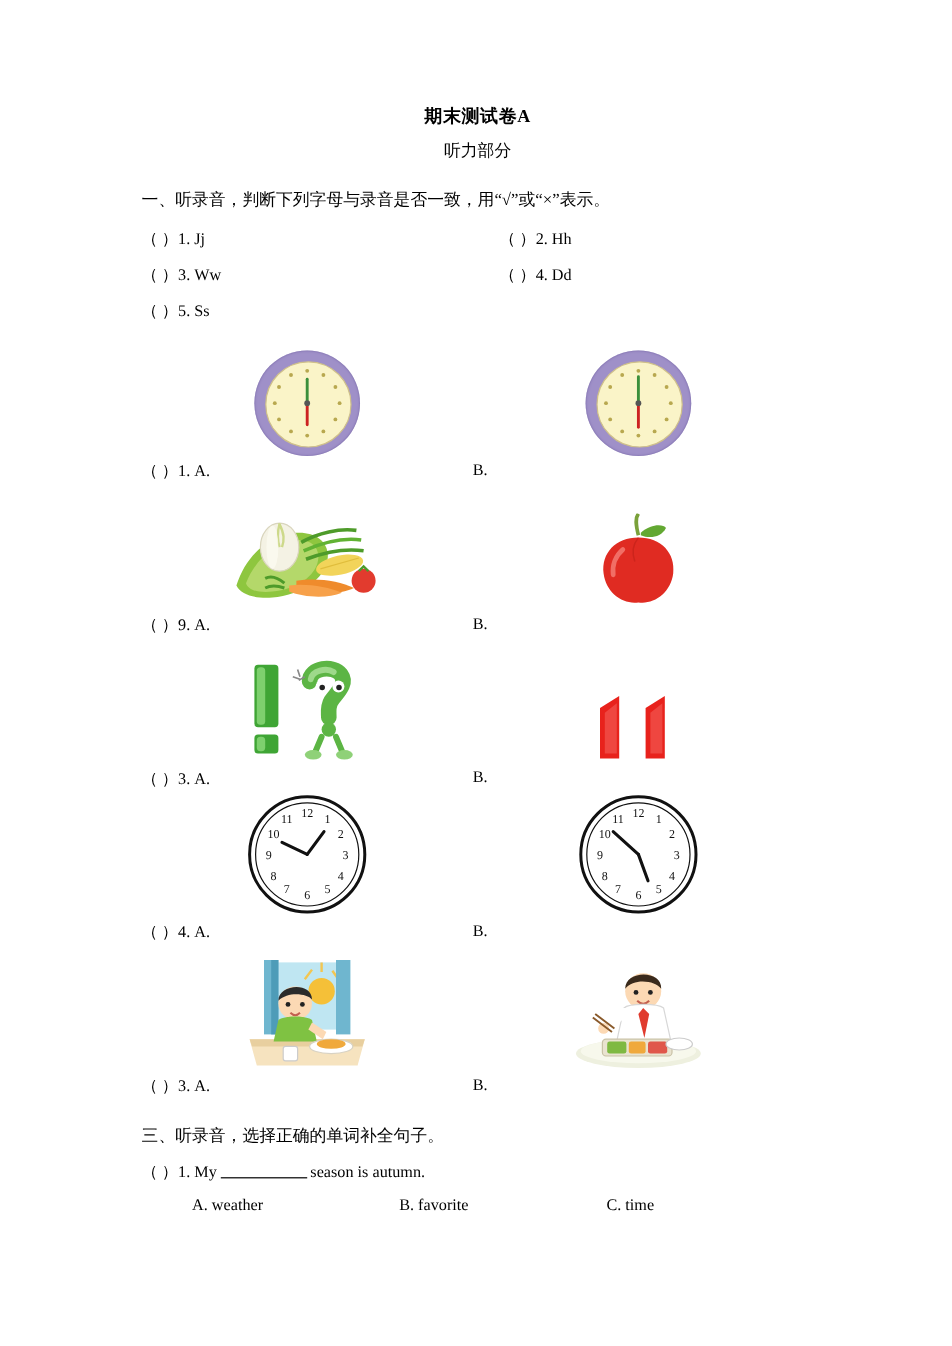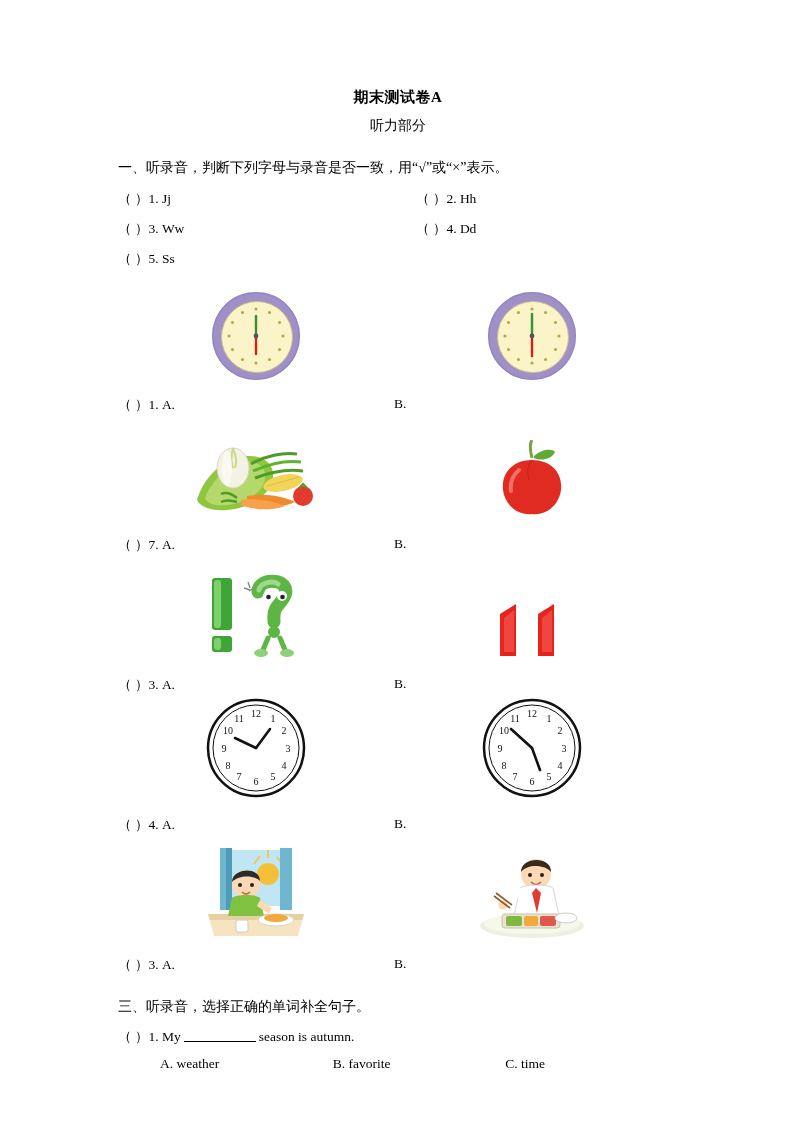--- a/index.html
+++ b/index.html
@@ -68,21 +68,21 @@
   .pic-slot {
     width: 276px;
     display: flex;
     justify-content: center;
     align-items: flex-end;
     height: 100px;
   }
   .pic-labels {
     display: flex;
     font-size: 13.5px;
-    margin-top: 16px;
+    margin-top: 4px;
     margin-bottom: 6px;
   }
   .pic-label-cell {
     width: 276px;
   }
   .q3-head {
     font-size: 14px;
     margin: 24px 0 12px 0;
   }
   .q3-item {
@@ -279,21 +279,21 @@
           <svg class="img-apple" width="78" height="80" viewBox="0 0 78 80">
             <path d="M39 18 C37 10 36 4 39 0" stroke="#7aa13a" stroke-width="3" fill="none"></path>
             <path d="M41 16 C50 8 60 9 62 12 C58 20 48 21 41 18 Z" fill="#63a832"></path>
             <path d="M39 20 C20 20 8 33 10 50 C12 66 26 76 39 74 C52 76 66 66 68 50 C70 33 58 20 39 20 Z" fill="#e02b22"></path>
             <path d="M26 30 C20 35 17 43 18 51" stroke="#f7867c" stroke-width="4" fill="none" opacity="0.75" stroke-linecap="round"></path>
             <path d="M39 20 C34 26 34 34 36 40" stroke="#b71d16" stroke-width="1.2" fill="none" opacity="0.5"></path>
           </svg>
         </div>
       </div>
       <div class="pic-labels">
-        <div class="pic-label-cell">（  ）7. A.</div>
+        <div class="pic-label-cell">（  ）9. A.</div>
         <div class="pic-label-cell">B.</div>
       </div>
     </div>
 
     <div class="pic-row">
       <div class="pic-images">
         <div class="pic-slot">
           <svg class="img-excl" width="120" height="86" viewBox="0 0 120 86">
 
             <rect x="16" y="4" width="20" height="52" rx="3" fill="#3fa535"></rect>

